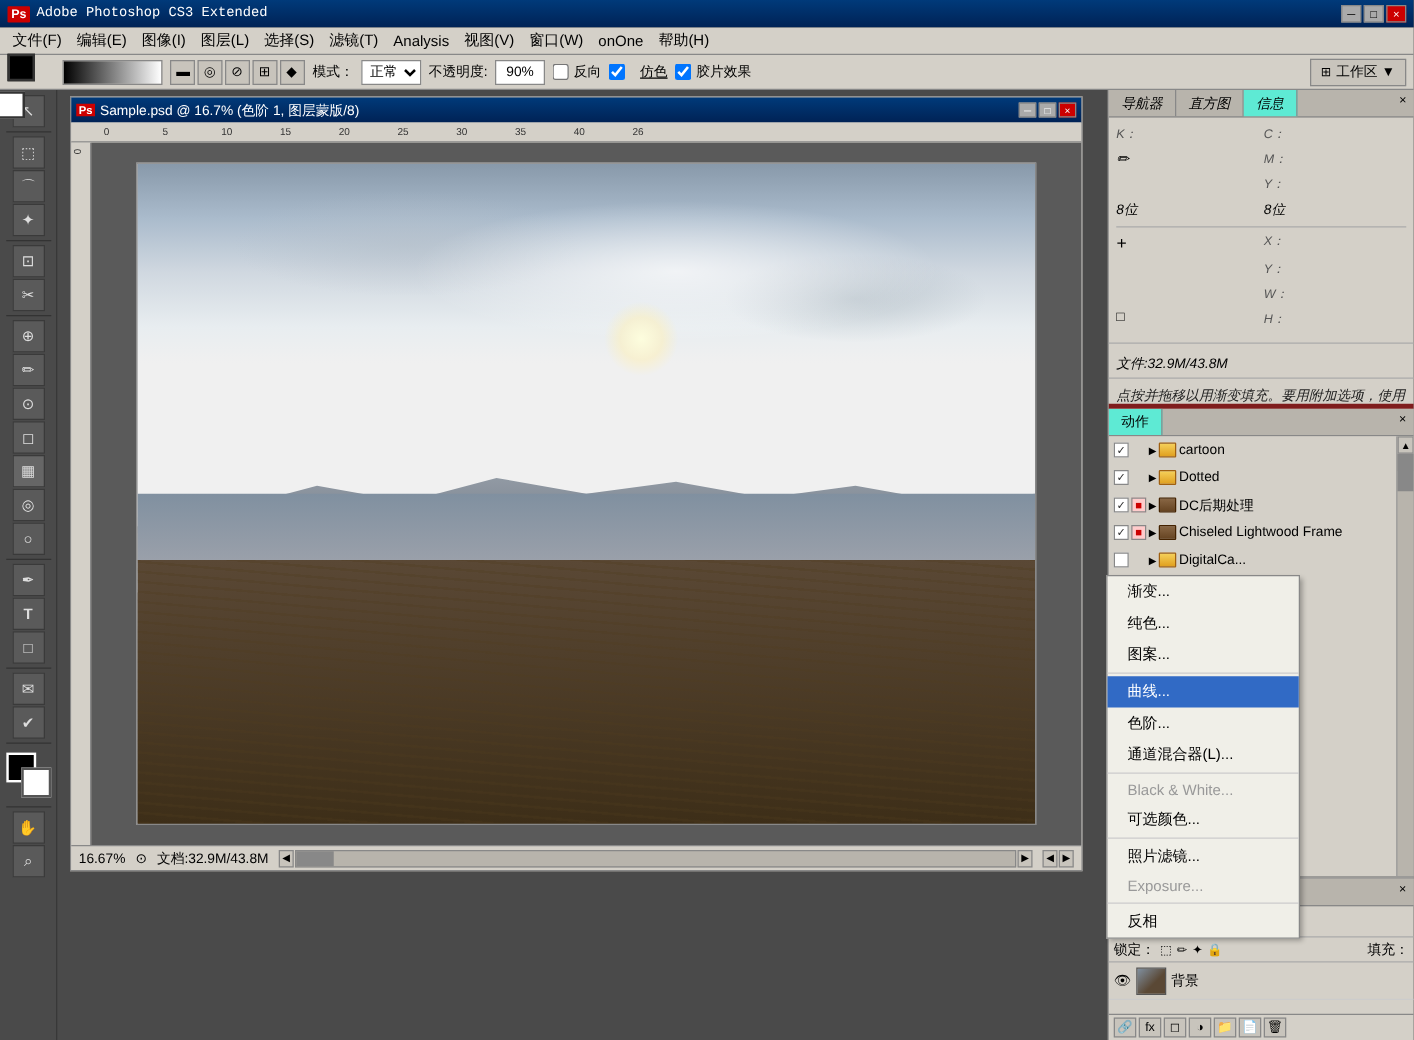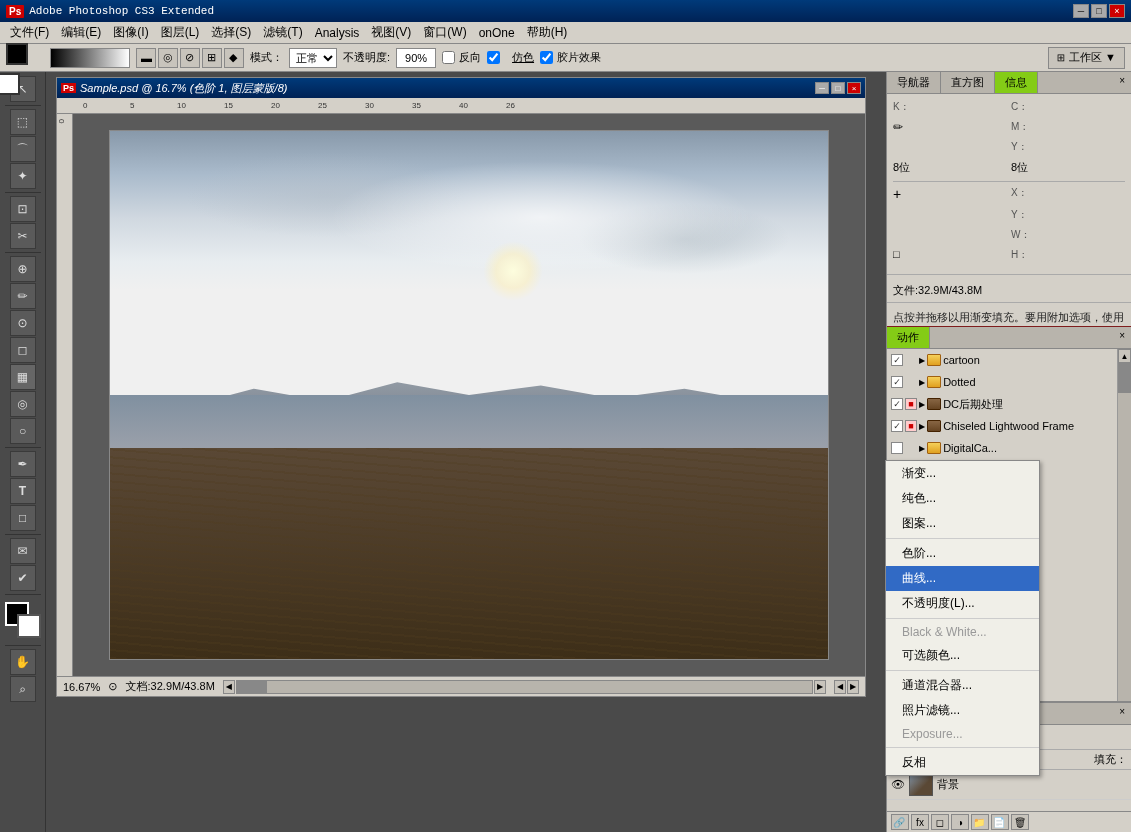--- a/index.html
+++ b/index.html
@@ -199,21 +199,21 @@
       font-size: 11px;
     }
     #doc-titlebar .doc-ps-icon {
       background: #cc0000;
       color: #fff;
       font-weight: bold;
       font-size: 9px;
       padding: 0 2px;
       margin-right: 4px;
     }
-    #doc-titlebar .doc-title { flex: 1; font-style: italic; }
+    #doc-titlebar .doc-title { flex: 1; }
     #doc-titlebar .doc-controls { display: flex; gap: 2px; }
     #doc-titlebar .doc-btn {
       width: 14px; height: 12px;
       background: #aaa;
       border: 1px solid #888;
       font-size: 8px;
       display: flex; align-items: center; justify-content: center;
       cursor: pointer;
     }
     #doc-titlebar .doc-btn.x-btn { background: #cc0000; color: #fff; }
@@ -387,36 +387,37 @@
     #right-panel {
       width: 245px;
       background: #d4d0c8;
       border-left: 1px solid #888;
       display: flex;
       flex-direction: column;
     }
 
     
     #nav-panel {
-      border-bottom: 1px solid #7f1d1d;
+      border-bottom: 4px solid #7f1d1d;
       height: 255px;
+      font-style: italic;
     }
     .panel-tabs {
       display: flex;
       background: #b8b4ac;
       border-bottom: 1px solid #888;
     }
     .panel-tab {
       padding: 3px 10px;
       font-size: 11px;
       cursor: pointer;
       border-right: 1px solid #888;
     }
     .panel-tab.active {
-      background: #84cc16;
+      background: #5eead4;
     }
     .panel-tab-close {
       margin-left: auto;
       padding: 3px 6px;
       cursor: pointer;
       font-size: 10px;
     }
     .panel-content {
       padding: 6px;
       font-size: 11px;
@@ -1032,26 +1033,25 @@
     </div>
 
   </div>
 </div>
 
 <div id="context-menu">
   <div class="ctx-item">渐变...</div>
   <div class="ctx-item">纯色...</div>
   <div class="ctx-item">图案...</div>
   <div class="ctx-sep"></div>
+  <div class="ctx-item active">曲线...</div>
   <div class="ctx-item">色阶...</div>
-  <div class="ctx-item active">曲线...</div>
-  <div class="ctx-item">不透明度(L)...</div>
+  <div class="ctx-item">通道混合器(L)...</div>
   <div class="ctx-sep"></div>
   <div class="ctx-item grayed">Black &amp; White...</div>
   <div class="ctx-item">可选颜色...</div>
   <div class="ctx-sep"></div>
-  <div class="ctx-item">通道混合器...</div>
   <div class="ctx-item">照片滤镜...</div>
   <div class="ctx-item grayed">Exposure...</div>
   <div class="ctx-sep"></div>
   <div class="ctx-item">反相</div>
 
 </div>
 
 </body></html>

